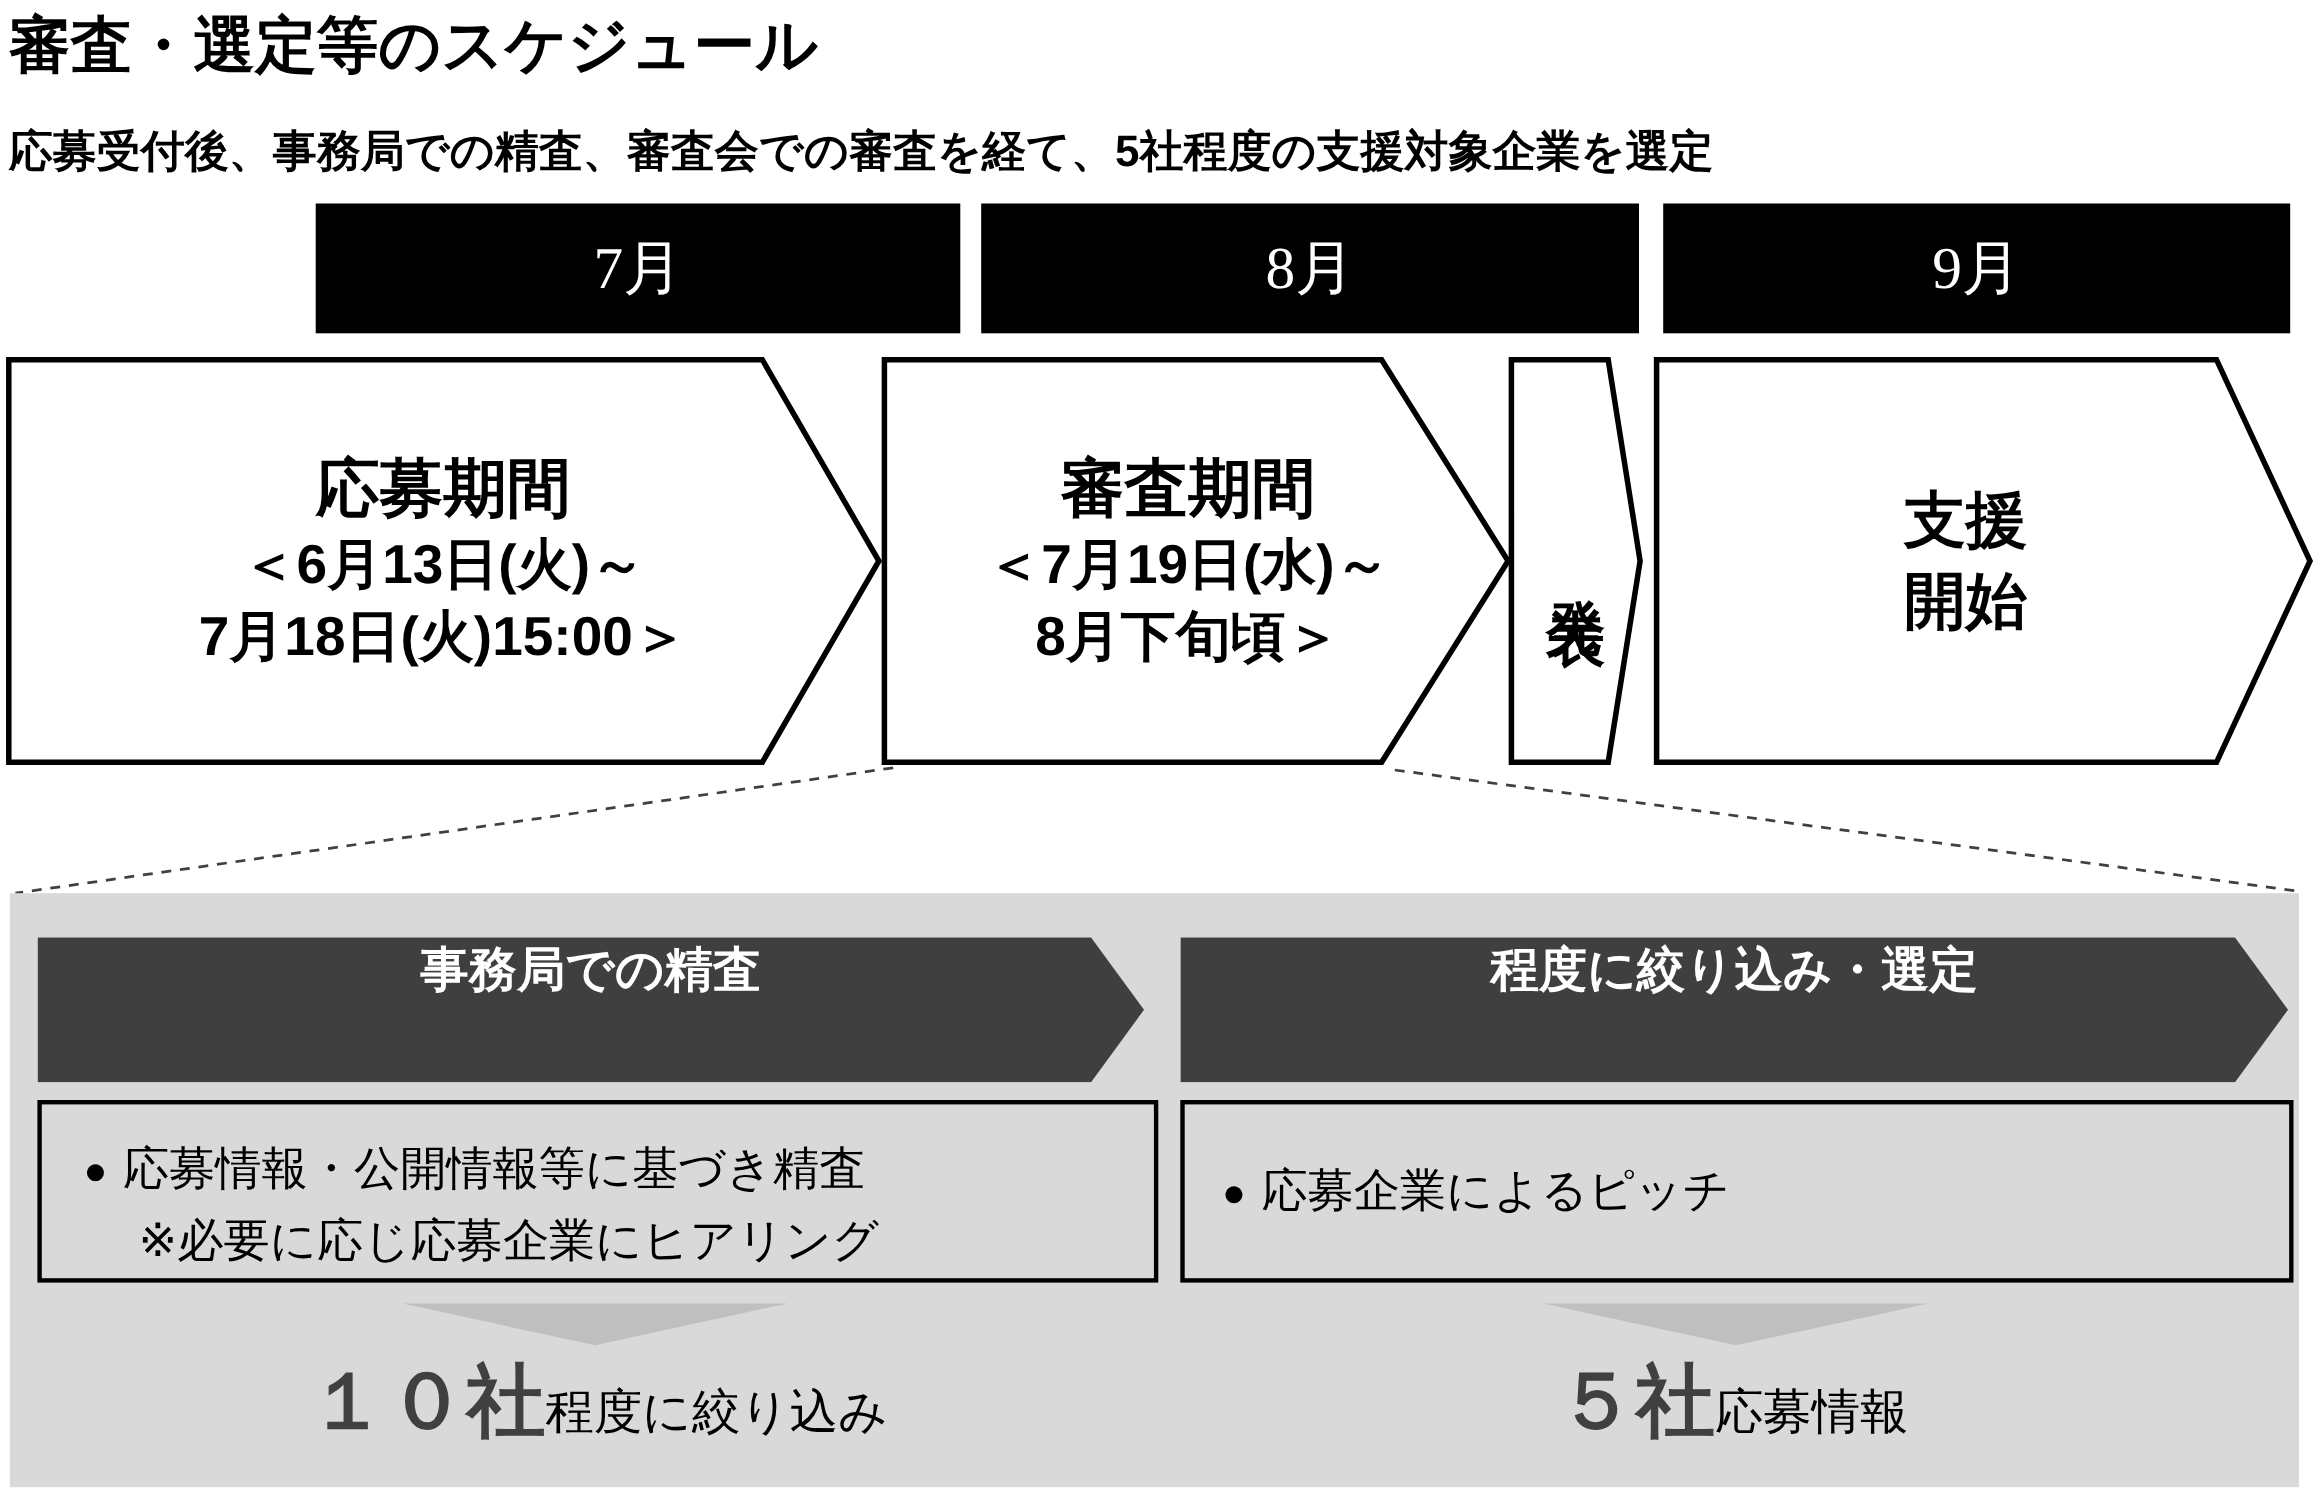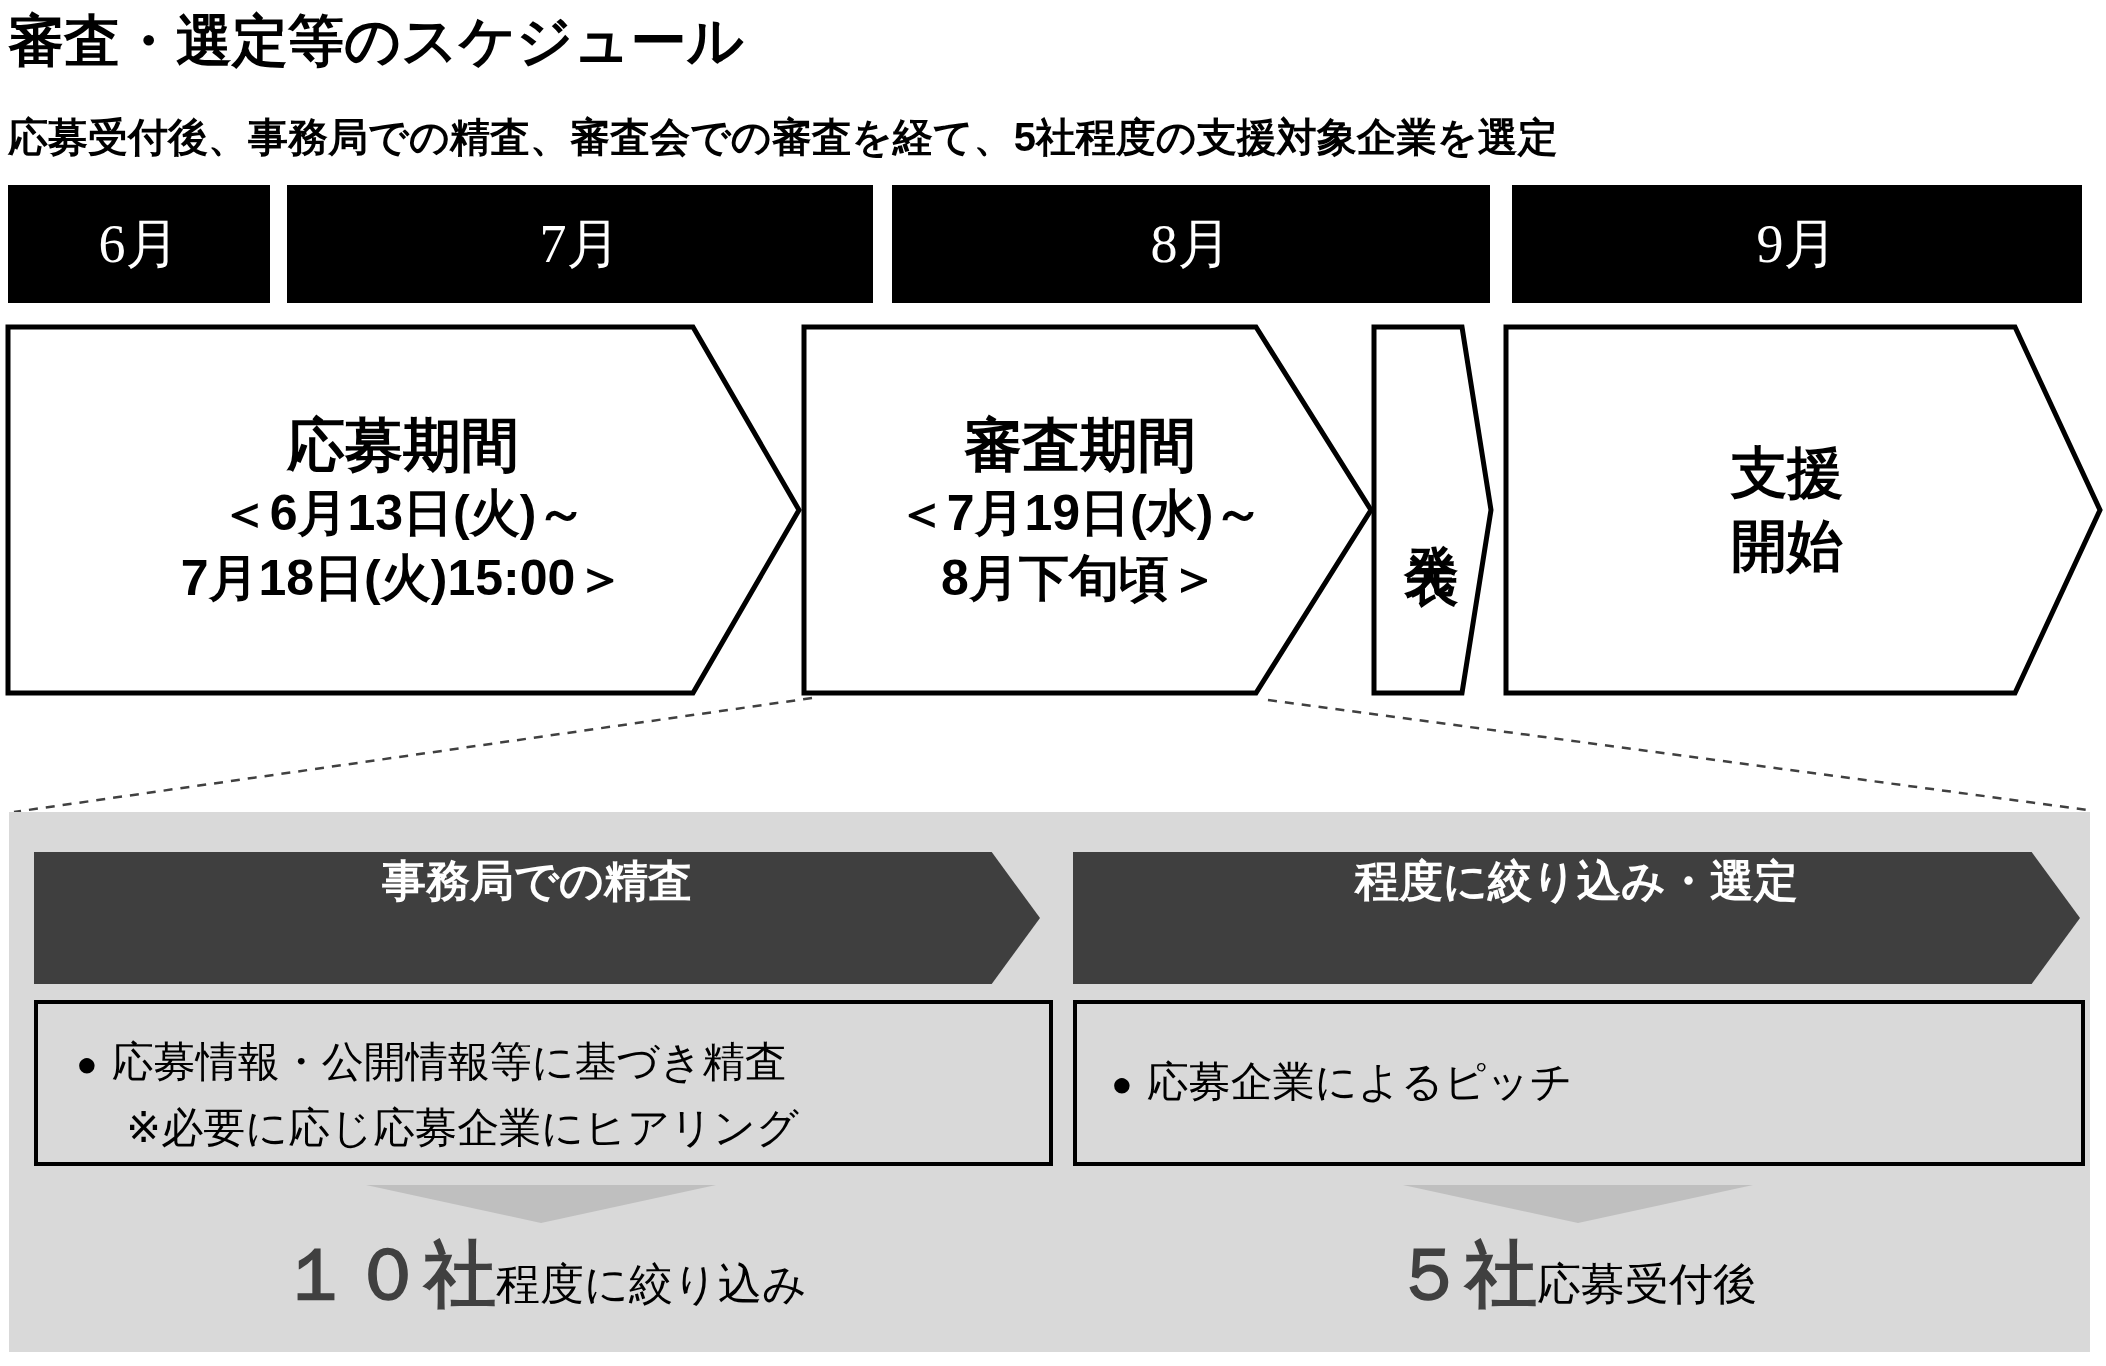--- a/index.html
+++ b/index.html
@@ -85,21 +85,20 @@
   .result-text{font-size:44px;font-weight:500;color:#000;}
 </style>
 </head>
 <body>
 
 <div id="canvas">
 
   <div class="abs page-title">審査・選定等のスケジュール</div>
   <div class="abs page-subtitle">応募受付後、事務局での精査、審査会での審査を経て、5社程度の支援対象企業を選定</div>
 
-  <div class="abs month-bar" id="month-6">6月</div>
   <div class="abs month-bar" id="month-7">7月</div>
   <div class="abs month-bar" id="month-8">8月</div>
   <div class="abs month-bar" id="month-9">9月</div>
 
   <svg id="arrow-svg" class="abs" width="2106" height="372" viewBox="0 0 2106 372">
     <polygon class="stage-shape" points="8,3 693,3 799,186 693,369 8,369"></polygon>
     <polygon class="stage-shape" points="804,3 1256,3 1371,186 1256,369 804,369"></polygon>
     <polygon class="stage-shape" points="1374,3 1462,3 1491,186 1462,369 1374,369"></polygon>
     <polygon class="stage-shape" points="1506,3 2015,3 2100,186 2015,369 1506,369"></polygon>
   </svg>
@@ -159,18 +158,18 @@
     </div>
 
     <div class="down-triangle" id="triangle-left"></div>
     <div class="down-triangle" id="triangle-right"></div>
 
     <div class="result-line" id="result-left">
       <span class="result-number">１０社</span><span class="result-text">程度に絞り込み</span>
     </div>
 
     <div class="result-line" id="result-right">
-      <span class="result-number">５社</span><span class="result-text">応募受付後</span>
+      <span class="result-number">５社</span><span class="result-text">応募情報</span>
     </div>
 
   </div>
 
 </div>
 
 </body></html>

